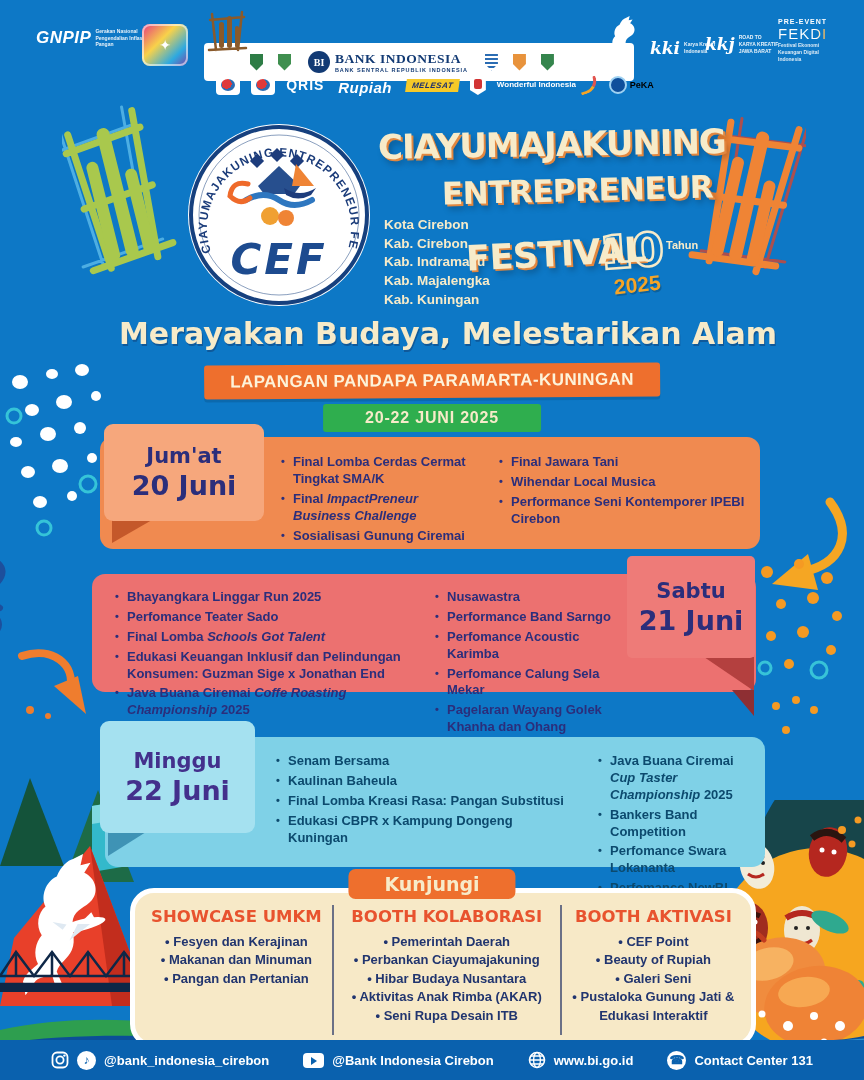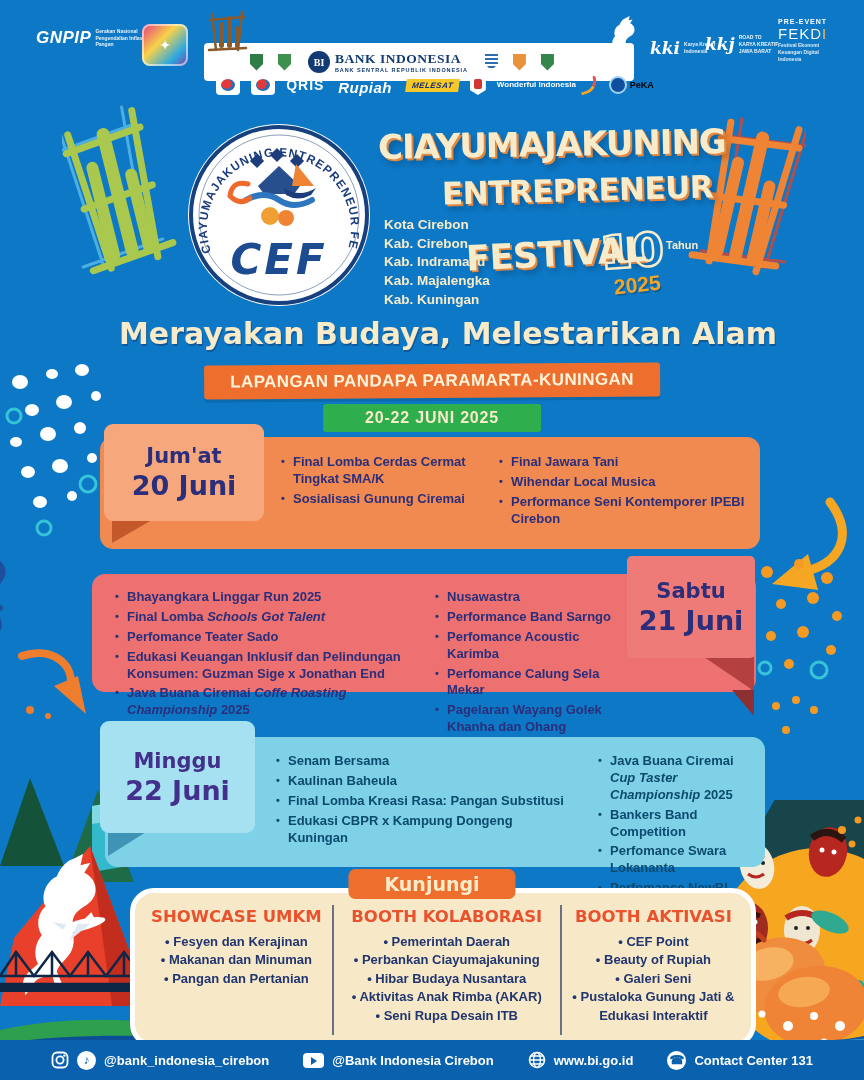--- a/index.html
+++ b/index.html
@@ -440,41 +440,42 @@
   </div>
 
   <div class="abs tagline">Merayakan Budaya, Melestarikan Alam</div>
   <div class="abs venue">LAPANGAN PANDAPA PARAMARTA-KUNINGAN</div>
   <div class="abs dates">20-22 JUNI 2025</div>
 
   <section class="abs card card-fri">
     <div class="cols">
       <ul class="blist c1">
           <li>Final Lomba Cerdas Cermat Tingkat SMA/K</li>
+          <li>Final <i>ImpactPreneur Business Challenge</i></li>
           <li>Sosialisasi Gunung Ciremai</li>
         </ul>
       <ul class="blist c2">
           <li>Final Jawara Tani</li>
           <li>Wihendar Local Musica</li>
           <li>Performance Seni Kontemporer IPEBI Cirebon</li>
         </ul>
     </div>
   </section>
   <div class="fold fold-fri"></div>
   <div class="abs tab tab-fri">
     <div class="d1">Jum'at</div>
     <div class="d2">20 Juni</div>
   </div>
 
   <section class="abs card card-sat">
     <div class="cols">
       <ul class="blist c1">
           <li>Bhayangkara Linggar Run 2025</li>
+          <li>Perfomance Teater Sado</li>
           <li>Final Lomba <i>Schools Got Talent</i></li>
-          <li>Perfomance Teater Sado</li>
           <li>Edukasi Keuangan Inklusif dan Pelindungan Konsumen: Guzman Sige x Jonathan End</li>
           <li>Java Buana Ciremai <i>Coffe Roasting Championship</i> 2025</li>
         </ul>
       <ul class="blist c2">
           <li>Nusawastra</li>
           <li>Performance Band Sarngo</li>
           <li>Perfomance Acoustic Karimba</li>
           <li>Perfomance Calung Sela Mekar</li>
           <li>Pagelaran Wayang Golek Khanha dan Ohang</li>
         </ul>

